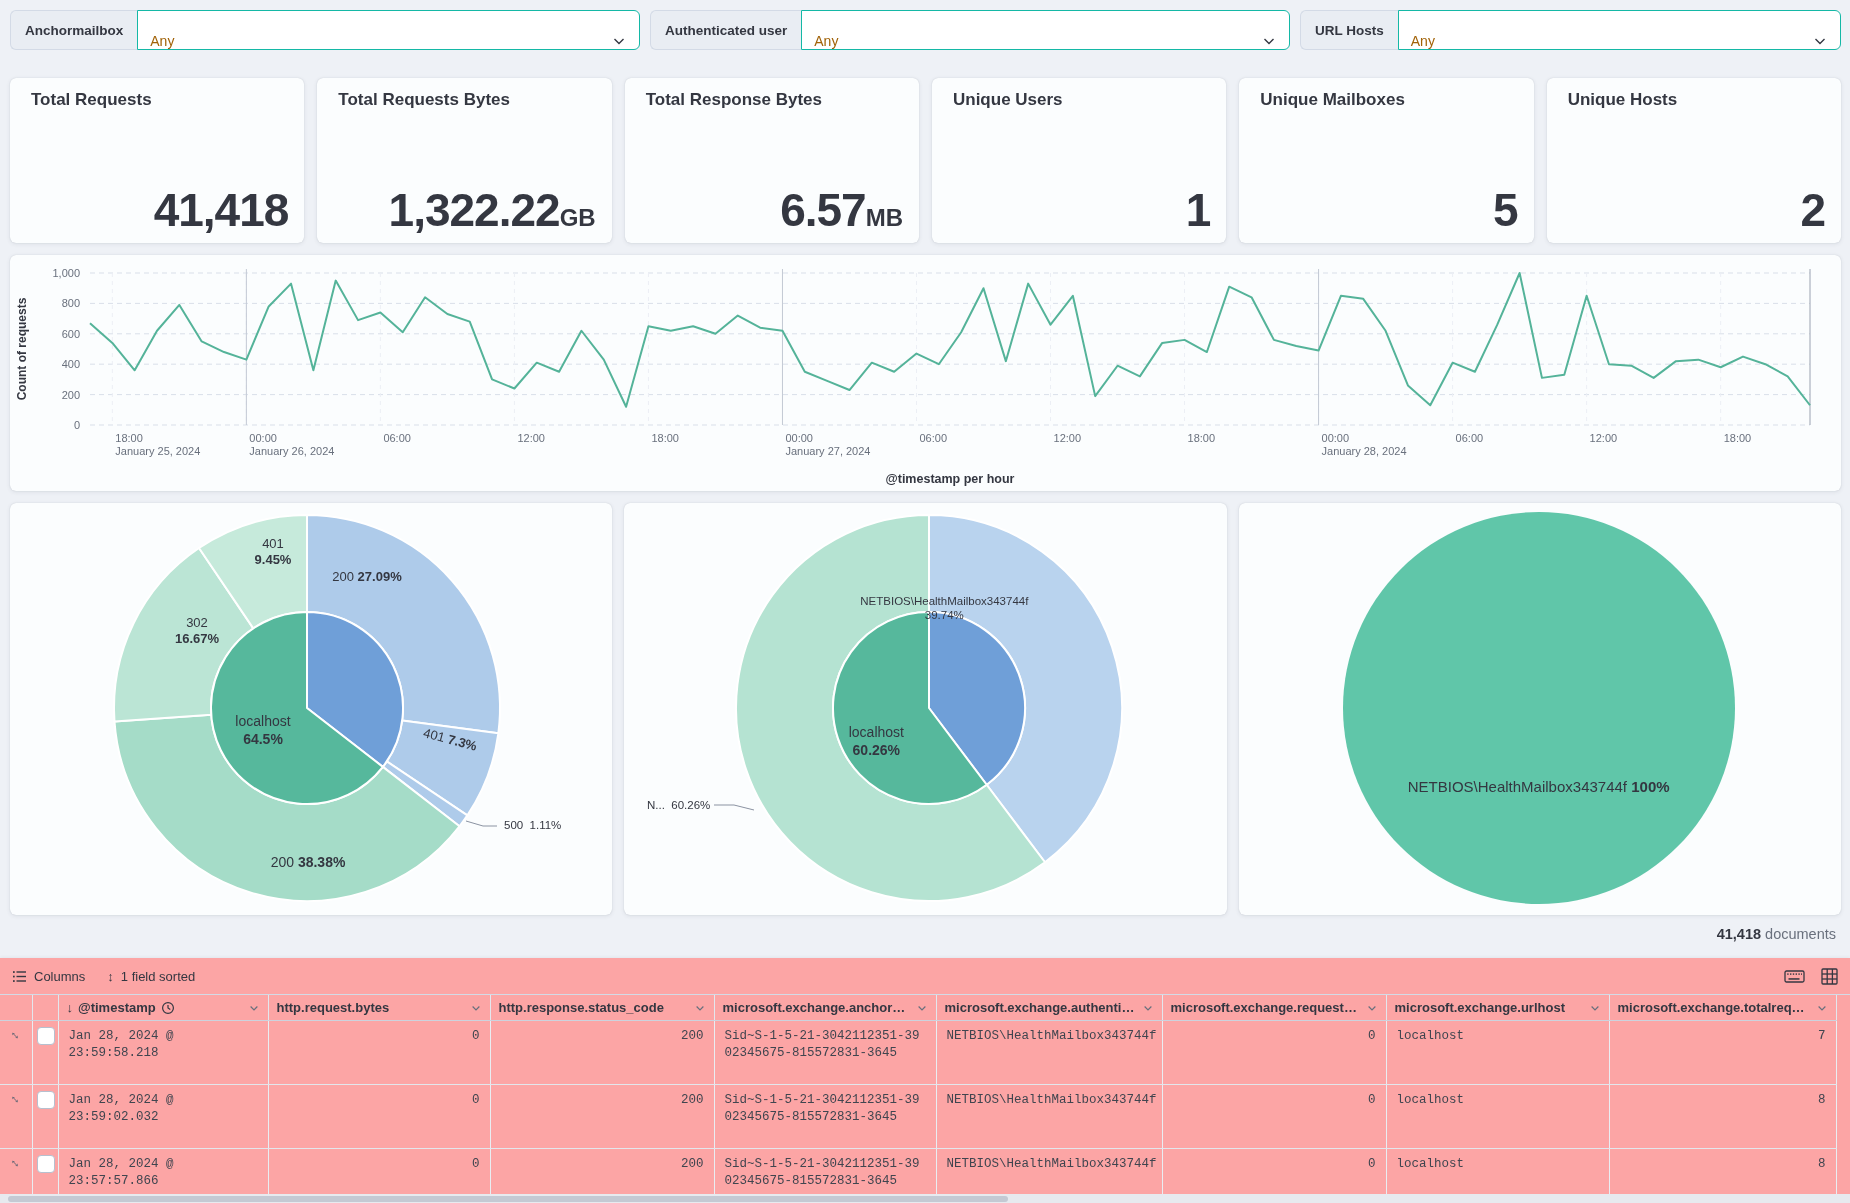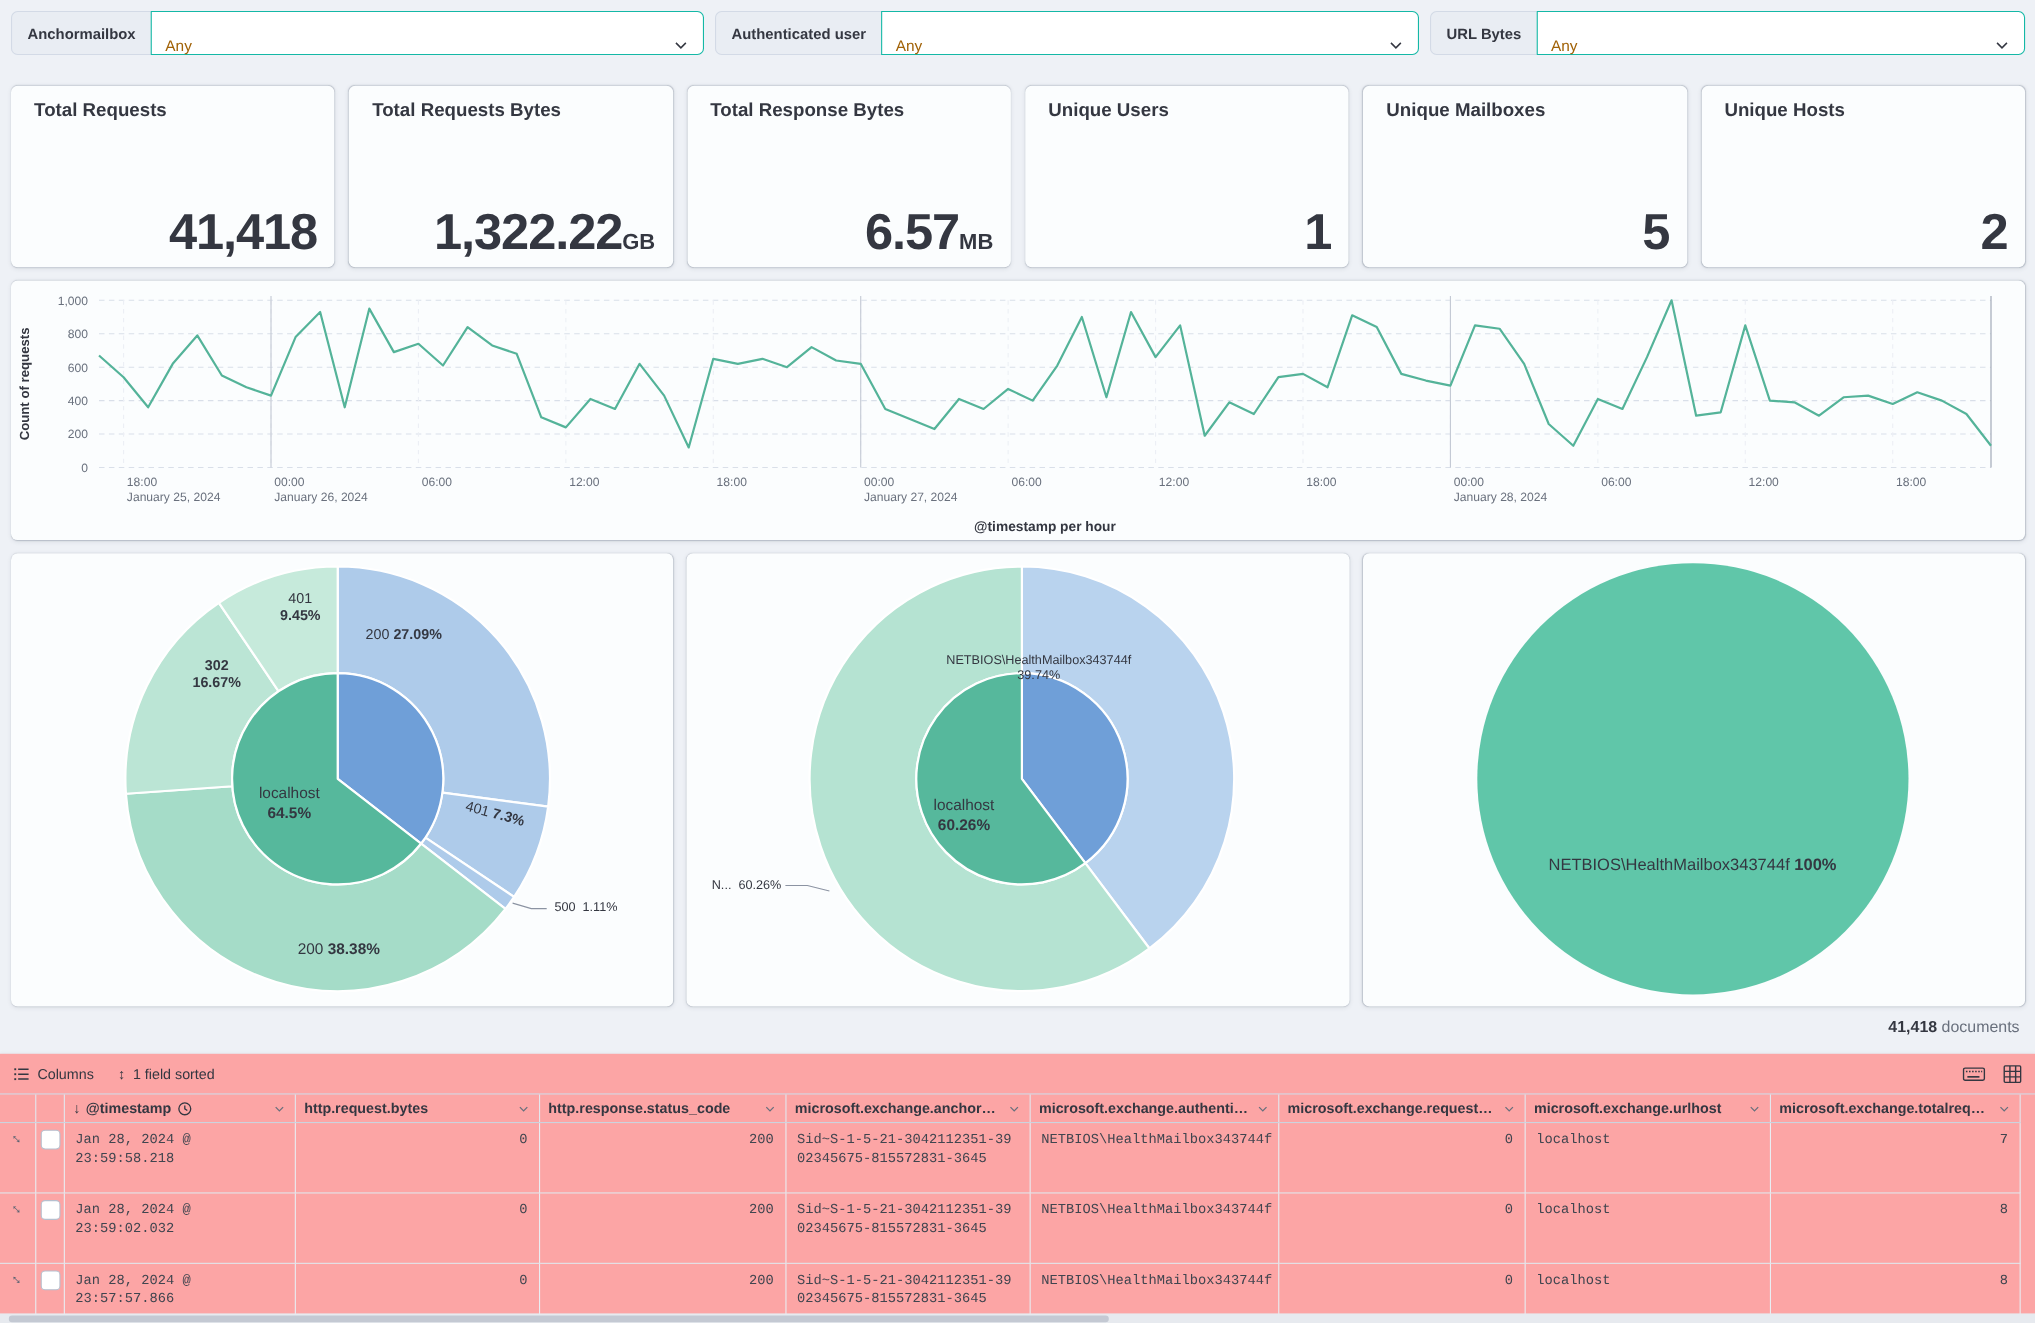--- a/index.html
+++ b/index.html
@@ -18,21 +18,21 @@
     border-right:none;border-radius:6px 0 0 6px;font-size:13.5px;font-weight:600;color:#343741;white-space:nowrap;}
   .filter-value{flex:1;display:flex;align-items:flex-end;background:#fff;border:1px solid #14b8a6;
     border-radius:0 6px 6px 0;padding:0 12px;font-size:14px;color:#a16207;}
   .chev{margin-left:auto;flex:0 0 auto;}
 
   
   .cards{position:absolute;top:78px;left:10px;width:1831px;display:flex;gap:13px;}
   .card{flex:1;height:165px;position:relative;padding:12px 21px;box-sizing:border-box;}
   .card-title{font-size:17px;font-weight:700;color:#343741;}
   .card-value{position:absolute;right:16px;bottom:6px;font-size:46px;font-weight:700;color:#343741;letter-spacing:-1px;}
-  .card-unit{font-size:20px;letter-spacing:0;}
+  .card-unit{font-size:24px;letter-spacing:0;}
 
   
   .line-panel{position:absolute;top:255px;left:10px;width:1831px;height:236px;}
 
   
   .pies{position:absolute;top:503px;left:10px;width:1831px;height:412px;display:flex;gap:12px;}
   .pie-panel{flex:1;position:relative;overflow:hidden;}
   .plabel{position:absolute;transform:translate(-50%,-50%);text-align:center;font-size:13px;line-height:1.25;
     color:#343741;white-space:nowrap;}
   .plabel.inner{font-size:14px;}
@@ -84,21 +84,21 @@
   <div class="filter f2">
     <div class="filter-label">Authenticated user</div>
     <div class="filter-value">
       <span>Any</span>
       <svg class="chev" width="16" height="16" viewBox="0 0 16 16">
           <path d="M3.5 6l4.5 4.5L12.5 6" fill="none" stroke="#343741" stroke-width="1.4"></path>
         </svg>
     </div>
   </div>
   <div class="filter f3">
-    <div class="filter-label">URL Bytes</div>
+    <div class="filter-label">URL Hosts</div>
     <div class="filter-value">
       <span>Any</span>
       <svg class="chev" width="16" height="16" viewBox="0 0 16 16">
           <path d="M3.5 6l4.5 4.5L12.5 6" fill="none" stroke="#343741" stroke-width="1.4"></path>
         </svg>
     </div>
   </div>
 </div>
 
 <div class="cards">
@@ -191,21 +191,21 @@
         <path d="M488.33828924452996 230.27170490838694 A193 193 0 0 1 457.37250668435416 312.3762501663044 L376.77078052693264 258.40994826924987 A96 96 0 0 0 392.1734495724087 217.57038171608883 Z" fill="#aecbea" stroke="#ffffff" stroke-width="2" stroke-linejoin="round"></path>
         <path d="M457.37250668435416 312.3762501663044 A193 193 0 0 1 449.49991738850827 323.29106135502445 L372.8548811880663 263.83907715068574 A96 96 0 0 0 376.77078052693264 258.40994826924987 Z" fill="#aecbea" stroke="#ffffff" stroke-width="2" stroke-linejoin="round"></path>
         <path d="M449.49991738850827 323.29106135502445 A193 193 0 0 1 104.47768748456588 218.57052628712364 L201.23760620993949 211.75010633970916 A96 96 0 0 0 372.8548811880663 263.83907715068574 Z" fill="#a5dcc8" stroke="#ffffff" stroke-width="2" stroke-linejoin="round"></path>
         <path d="M104.47768748456588 218.57052628712364 A193 193 0 0 1 189.01992418628168 45.03343090738102 L243.28970322219192 125.4311366171429 A96 96 0 0 0 201.23760620993949 211.75010633970916 Z" fill="#bbe5d5" stroke="#ffffff" stroke-width="2" stroke-linejoin="round"></path>
         <path d="M189.01992418628168 45.03343090738102 A193 193 0 0 1 296.99999999999994 12 L297 109 A96 96 0 0 0 243.28970322219192 125.4311366171429 Z" fill="#c6eadb" stroke="#ffffff" stroke-width="2" stroke-linejoin="round"></path>
         <path d="M297 205 L297 109 A96 96 0 0 1 372.8548811880663 263.83907715068574 Z" fill="#6f9fd8" stroke="#ffffff" stroke-width="2" stroke-linejoin="round"></path>
         <path d="M297 205 L372.8548811880663 263.83907715068574 A96 96 0 1 1 297 109 Z" fill="#56b89c" stroke="#ffffff" stroke-width="2" stroke-linejoin="round"></path>
       </svg>
     <div class="plabel" style="left:263px;top:49px;"><span>401</span><br><b>9.45%</b></div>
     <div class="plabel" style="left:357px;top:74px;"><span>200</span> <b>27.09%</b></div>
-    <div class="plabel" style="left:187px;top:110px;font-weight:bold;"><span>302</span><br><b>16.67%</b></div>
+    <div class="plabel" style="left:187px;top:128px;"><span>302</span><br><b>16.67%</b></div>
     <div class="plabel inner" style="left:253px;top:227px;"><span>localhost</span><br><b>64.5%</b></div>
     <div class="plabel rot" style="left:440px;top:237px;"><span>401</span> <b>7.3%</b></div>
     <div class="plabel callout-l" style="left:494px;top:322px;"><span>500</span>&nbsp;&nbsp;<span>1.11%</span></div>
     <div class="plabel inner" style="left:298px;top:360px;"><span>200</span> <b>38.38%</b></div>
   </div>
 
   <div class="pie-panel panel">
     <svg id="pie2" width="602" height="412" viewBox="0 0 602 412">
       <path d="M90 302 H110 L130 307" fill="none" stroke="#8b93a2" stroke-width="1"></path>
     <path d="M305 12 A193 193 0 0 1 420.9780547486067 359.2662983827938 L362.68856609257125 281.73349556864355 A96 96 0 0 0 305 109 Z" fill="#b9d3ee" stroke="#ffffff" stroke-width="2" stroke-linejoin="round"></path>

